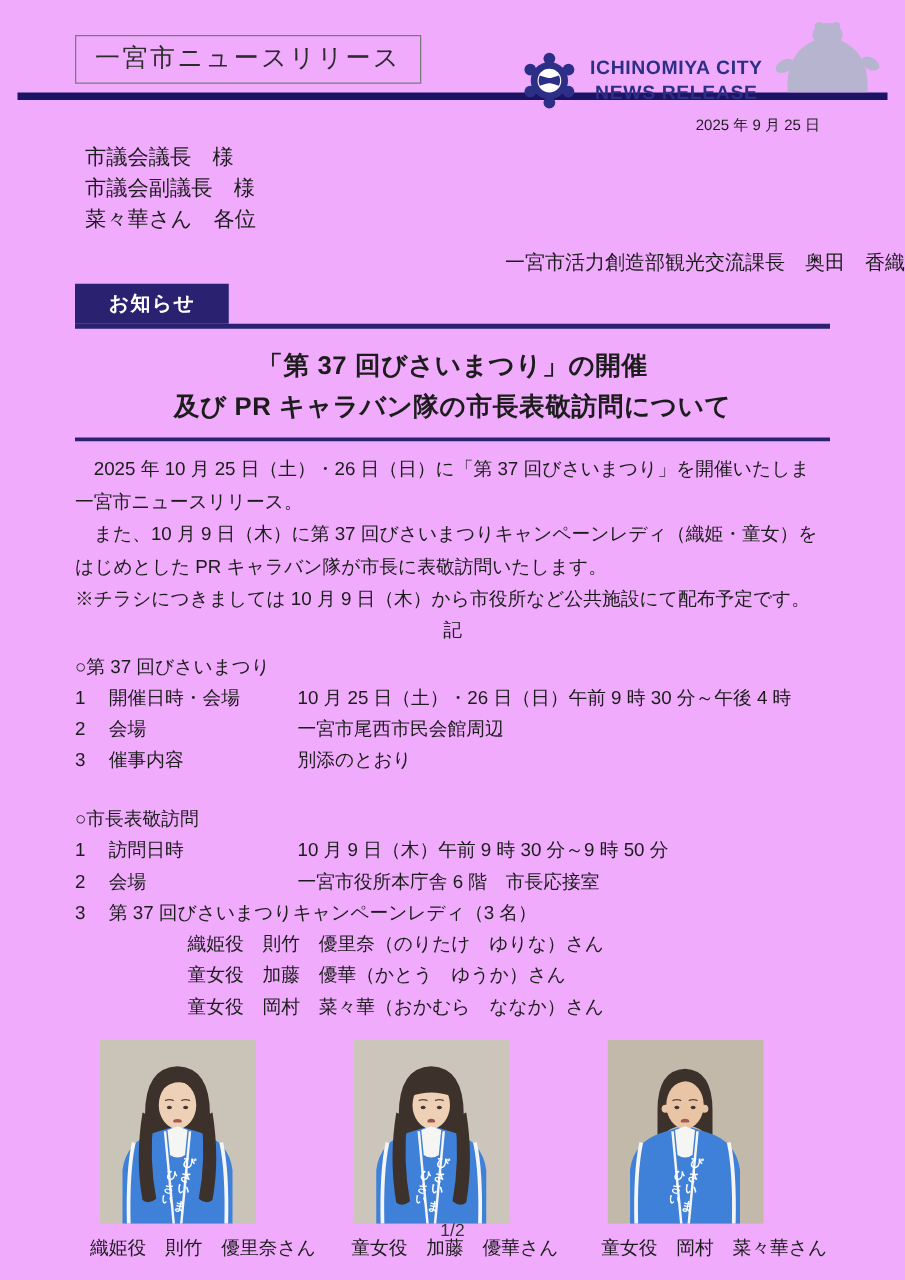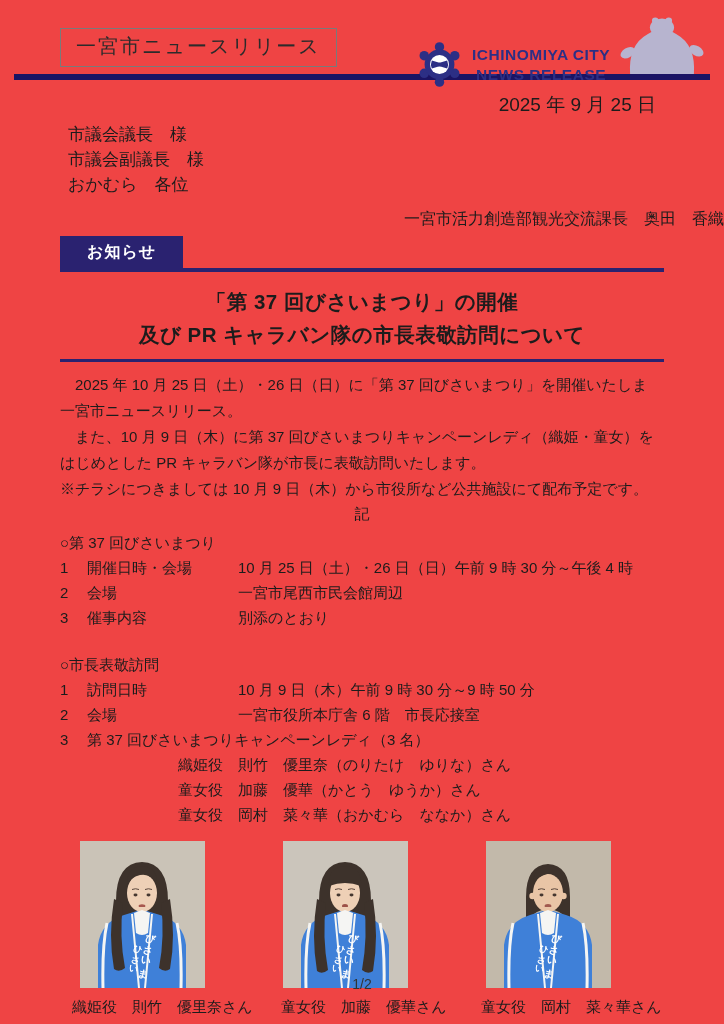--- a/index.html
+++ b/index.html
@@ -1,34 +1,34 @@
 <!DOCTYPE html>
 <html style="--navy: #1b1464; --badge: #2a2270; --logo: #2c2f85; --mascot: #b7b4cf; --happi: #3f80d8;"><head>
 <meta charset="utf-8">
 <style>
   * { margin:0; padding:0; box-sizing:border-box; }
   html,body { background:#e9e9e9; }
   .page {
-    width:724px; height:1024px; background:#ef4444; margin:0 auto;
+    width:724px; height:1024px; background:#f0abfc; margin:0 auto;
     font-family:"Liberation Sans", sans-serif; color:#1c1c1c;
     position:relative; overflow:hidden;
   }
   
   .header { position:relative; height:74px; }
   .header-box {
     display:inline-block; margin:28px 0 0 60px;
     border:1.5px solid #7a7a7a; padding:4px 15px 6px;
     font-size:20px; letter-spacing:2px; color:#2b2b2b;
   }
   .logo { position:absolute; left:416px; top:41px; display:flex; align-items:center; gap:9px; }
   .logo-text { color:var(--logo,#2c2f85); font-weight:bold; font-size:15.5px; line-height:20px; text-align:center; letter-spacing:.5px; }
   .mascot { position:absolute; left:620px; top:16px; }
   .header-rule { height:6px; background:var(--navy,#1b1464); margin:0 14px; }
   
-  .date { text-align:right; padding-right:68px; margin-top:12px; font-size:19px; }
+  .date { text-align:right; padding-right:68px; margin-top:12px; font-size:12px; }
   .recipients { margin:4px 0 12px 68px; font-size:17px; line-height:25px; }
   .sender { text-align:right; font-size:16px; margin-top:4px; }
   
   .notice-wrap { margin:6px 60px 0; border-bottom:4px solid var(--badge,#2a2270); }
   .notice-tab {
     display:inline-block; background:var(--badge,#2a2270); color:#fff;
     font-weight:bold; font-size:16px; padding:6px 27px 5px; letter-spacing:1px;
   }
   
   .title { text-align:center; font-weight:bold; font-size:20.5px; line-height:33px; margin:13px 60px 0; letter-spacing:.5px; }
@@ -36,21 +36,21 @@
   
   .body { margin:10px 0 0 60px; font-size:15px; line-height:26px; white-space:nowrap; }
   .ki { text-align:center; font-size:15px; margin-top:0; line-height:24px; }
   
   .section { margin:4px 0 0 60px; font-size:15px; line-height:25px; }
   .section.second { margin-top:22px; }
   .sec-row { display:flex; white-space:nowrap; }
   .sec-no { width:27px; }
   .sec-label { width:151px; }
   .sec-value { flex:0 0 auto; }
-  .visitor { margin-left:118px; white-space:nowrap; }
+  .visitor { margin-left:90px; white-space:nowrap; }
   
   .photos { display:flex; gap:78px; margin:14px 0 0 80px; }
   .photos svg { display:block; }
   .captions { display:flex; margin:10px 0 0 72px; font-size:15px; }
   .caption-1 { width:209px; } .caption-2 { width:200px; }
   .page-number { position:absolute; bottom:32px; left:0; width:100%; text-align:center; font-size:14px; color:#333; }
   
   .f-bg { fill:#cac3b7; } .photo-2 .f-bg { fill:#cbc5bb; } .photo-3 .f-bg { fill:#c2b9aa; }
   .f-hair { fill:#3d322b; }
   .f-skin { fill:#eed0b6; } .photo-3 .f-skin { fill:#e9c5a6; }
@@ -101,21 +101,21 @@
       </g>
     </svg>
   </div>
   <div class="header-rule"></div>
 
   <div class="date">2025 年 9 月 25 日</div>
 
   <div class="recipients">
     <div>市議会議長　様</div>
     <div>市議会副議長　様</div>
-    <div>おかむら　各位</div>
+    <div>菜々華さん　各位</div>
   </div>
 
   <div class="sender">一宮市活力創造部観光交流課長　奥田　香織</div>
 
   <div class="notice-wrap">
     <span class="notice-tab">お知らせ</span>
   </div>
 
   <div class="title">
     <div>「第 37 回びさいまつり」の開催</div>

